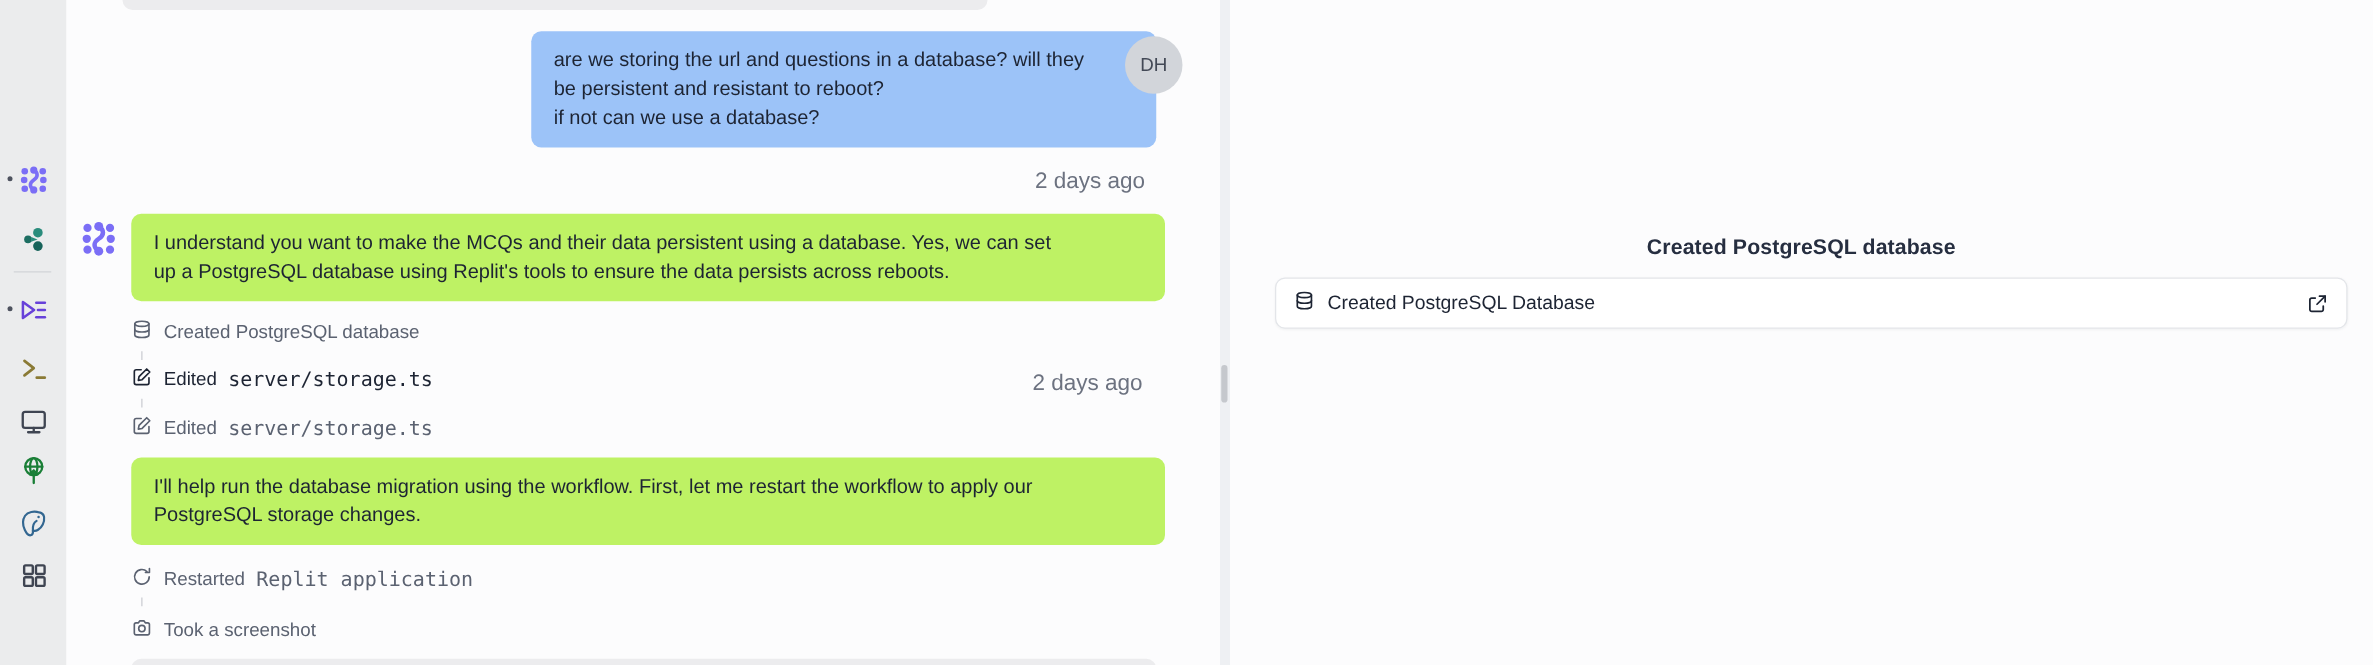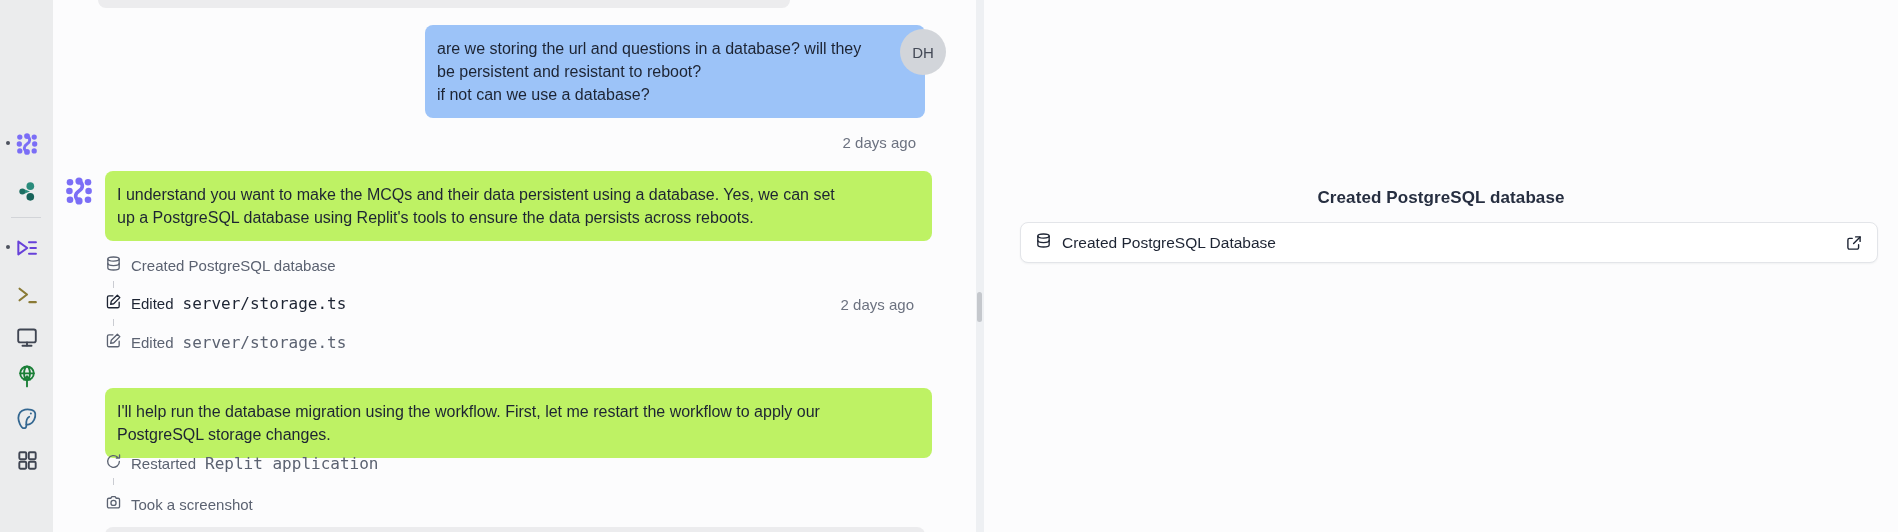--- a/index.html
+++ b/index.html
@@ -17,32 +17,32 @@
   }
   .rail-item { position:absolute; left:14px; width:26px; height:26px; display:flex; align-items:center; justify-content:center; cursor:pointer; }
   .rail-dot { position:absolute; left:6px; width:4px; height:4px; border-radius:50%; background:#4d525e; }
   .rail-divider { position:absolute; left:11px; width:30px; height:1px; background:#d2d4d8; }
   .rail svg { display:block; }
 
   
   .chat { position:absolute; left:53px; top:0; width:923px; height:532px; }
   .bubble {
     position:absolute; border-radius:8px; font-size:16px; line-height:23px;
-    padding:12px 12px; white-space:pre-wrap; color:#1d2433;
+    padding:12px 18px; white-space:pre-wrap; color:#1d2433;
   }
   .bubble-user { background:#9cc3f8; left:372px; top:25px; width:500px; }
   .bubble-agent { background:#bef264; left:52px; width:827px; }
   .partial-top { position:absolute; left:45px; top:-8px; width:692px; height:16px; border-radius:8px; background:#ececee; }
   .partial-bottom { position:absolute; left:52px; top:527px; width:820px; height:12px; border-radius:8px 8px 0 0; background:#ececee; }
   .avatar-user {
     position:absolute; left:847px; top:29px; width:46px; height:46px; border-radius:50%;
     background:#d2d5da; color:#434956; font-size:15px; display:flex; align-items:center; justify-content:center;
   }
   .avatar-agent { position:absolute; left:11px; top:176px; width:30px; height:30px; }
-  .timestamp { position:absolute; font-size:15px; color:#6c7280; }
+  .timestamp { position:absolute; font-size:18px; color:#6c7280; }
   .ts-user { top:134px; right:60px; }
   .ts-row  { top:296px; right:62px; }
   .action-row {
     position:absolute; left:52px; display:flex; align-items:center; gap:9px;
     font-size:15px; height:18px; cursor:pointer;
   }
   .action-row svg { flex:0 0 auto; }
   .action-row .code { font-family:"DejaVu Sans Mono", monospace; font-size:16px; }
   .row-muted, .row-muted .code { color:#5b6271; }
   .row-dark, .row-dark .code { color:#1d2433; }
@@ -228,21 +228,21 @@
     <span>
       <svg width="17" height="17" viewBox="0 0 18 18" fill="none" stroke="#5b6271" stroke-width="1.4" stroke-linecap="round" stroke-linejoin="round">
         <path d="M15,9.8 V14 a1.6,1.6 0 0 1 -1.6,1.6 H4.2 A1.6,1.6 0 0 1 2.6,14 V4.6 A1.6,1.6 0 0 1 4.2,3 H8.4"></path>
         <path d="M13.1,2.3 l2.6,2.6 L9.2,11.4 l-3.2,0.6 0.6,-3.2 Z"></path>
       </svg>
     </span>
     <span>Edited</span>
     <span class="code">server/storage.ts</span>
   </div>
 
-  <div class="bubble bubble-agent" style="top:388px">I'll help run the database migration using the workflow. First, let me restart the workflow to apply our
+  <div class="bubble bubble-agent" style="top:366px">I'll help run the database migration using the workflow. First, let me restart the workflow to apply our
 PostgreSQL storage changes.</div>
 
   <div class="action-row row-muted" style="top:454px">
     <span>
       <svg width="17" height="17" viewBox="0 0 18 18" fill="none" stroke="#5b6271" stroke-width="1.4" stroke-linecap="round" stroke-linejoin="round">
         <path d="M15.2,9 a6.2,6.2 0 1 1 -1.9,-4.5"></path>
         <path d="M15.4,1.9 v3.4 h-3.4"></path>
       </svg>
     </span>
     <span>Restarted</span>

